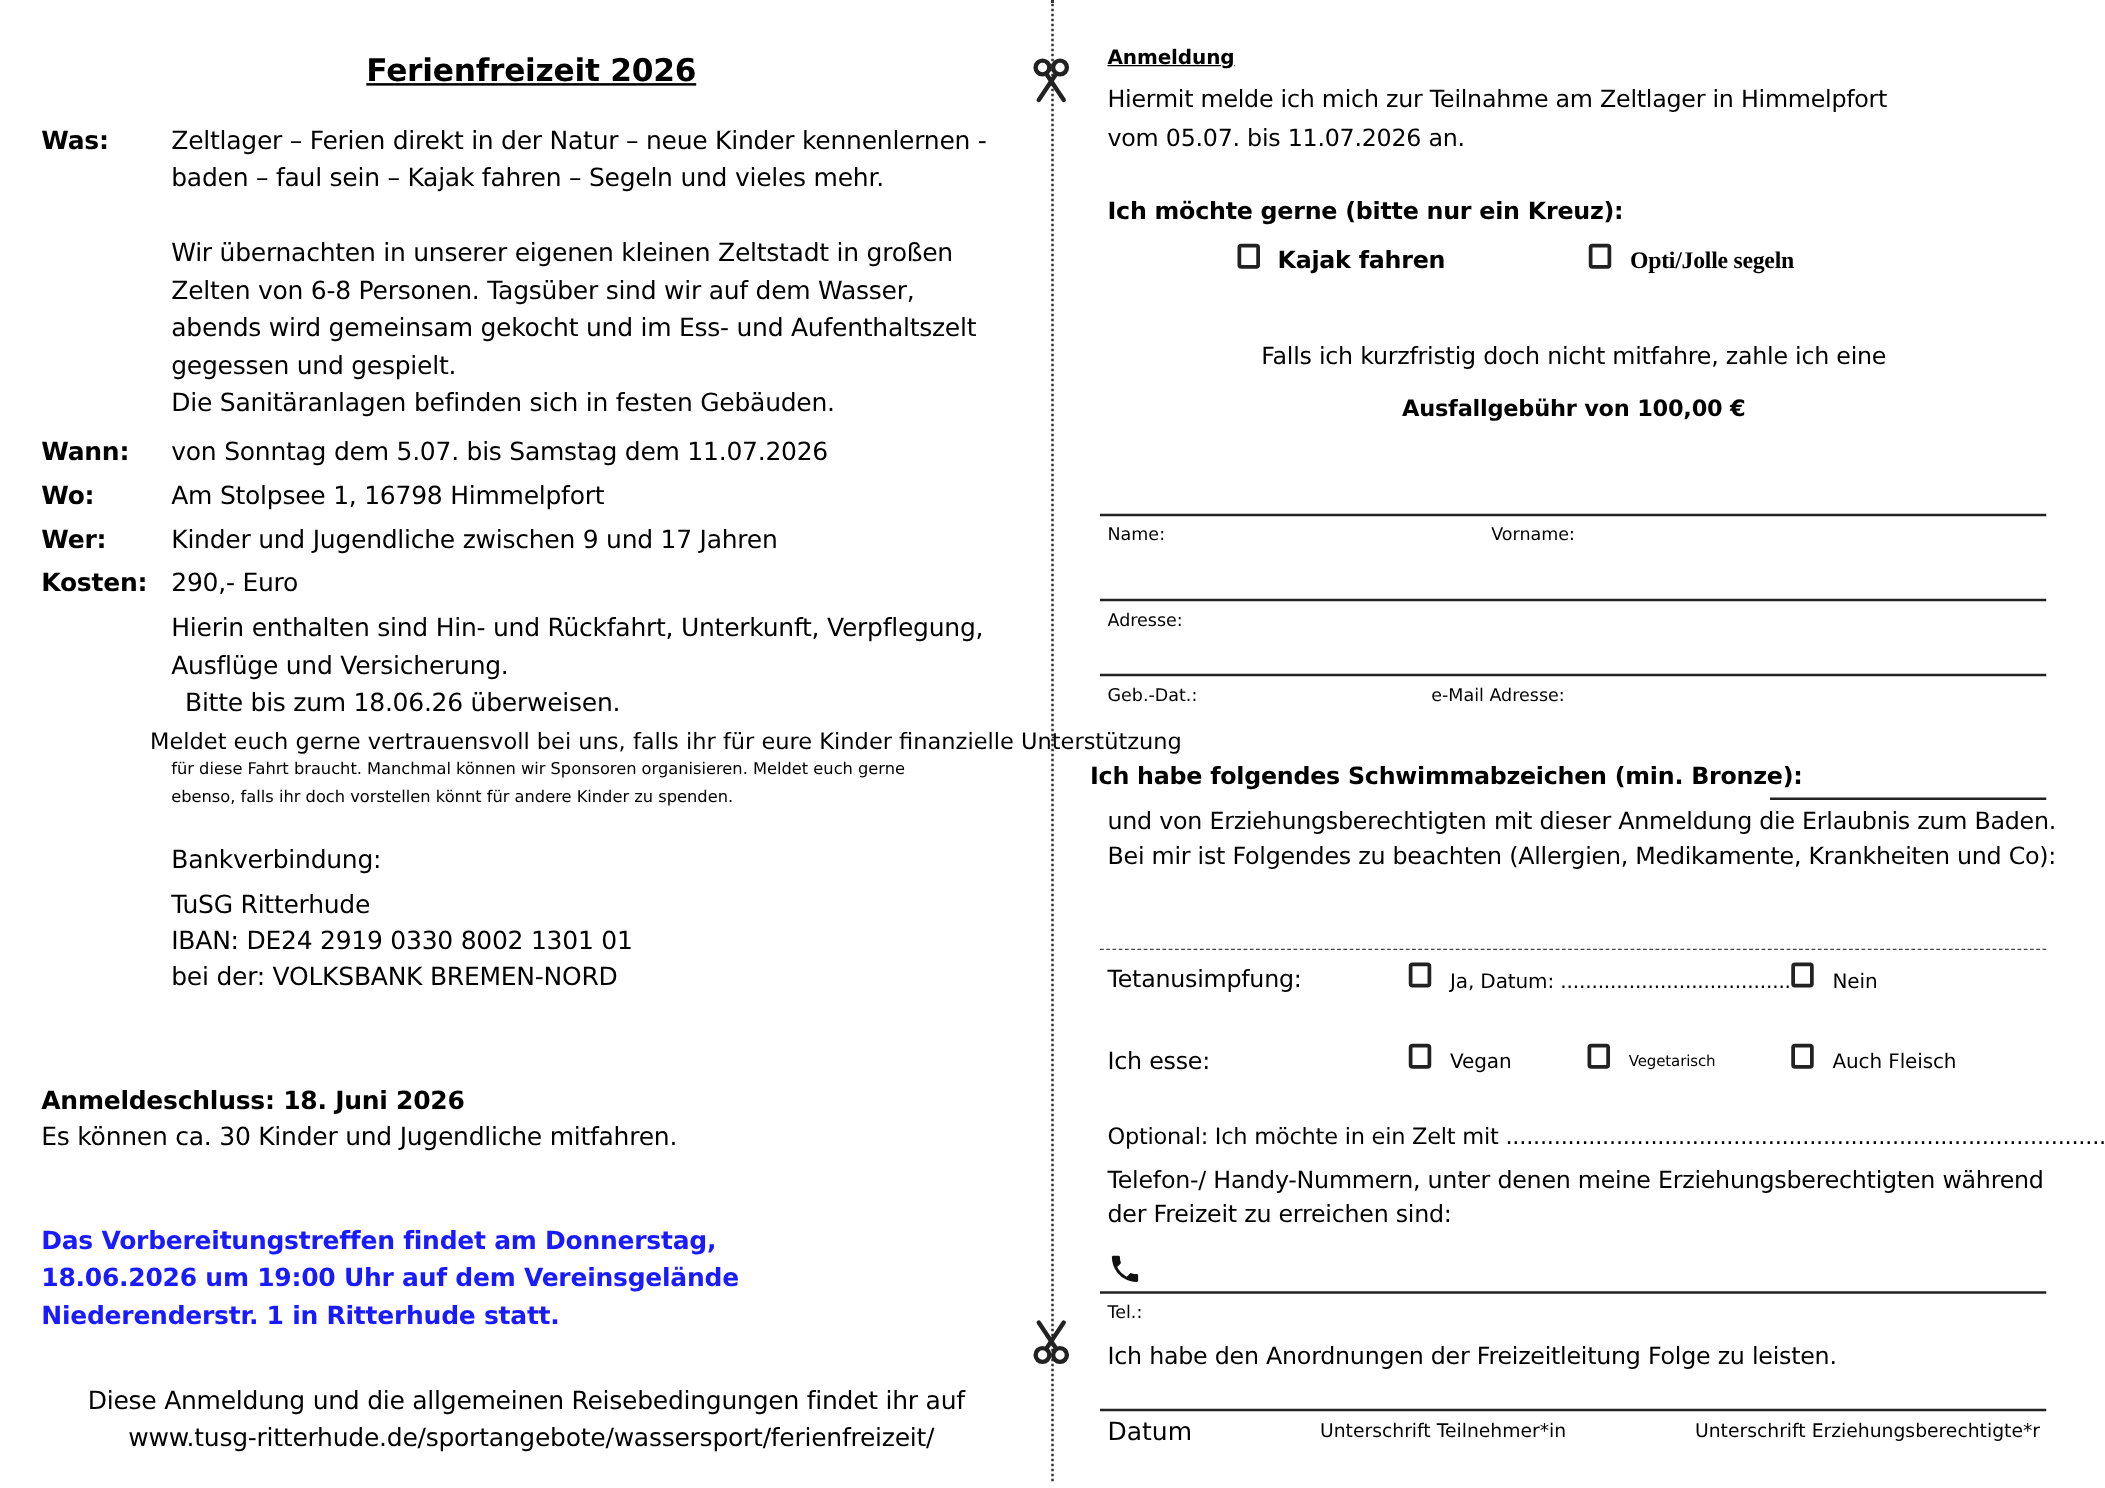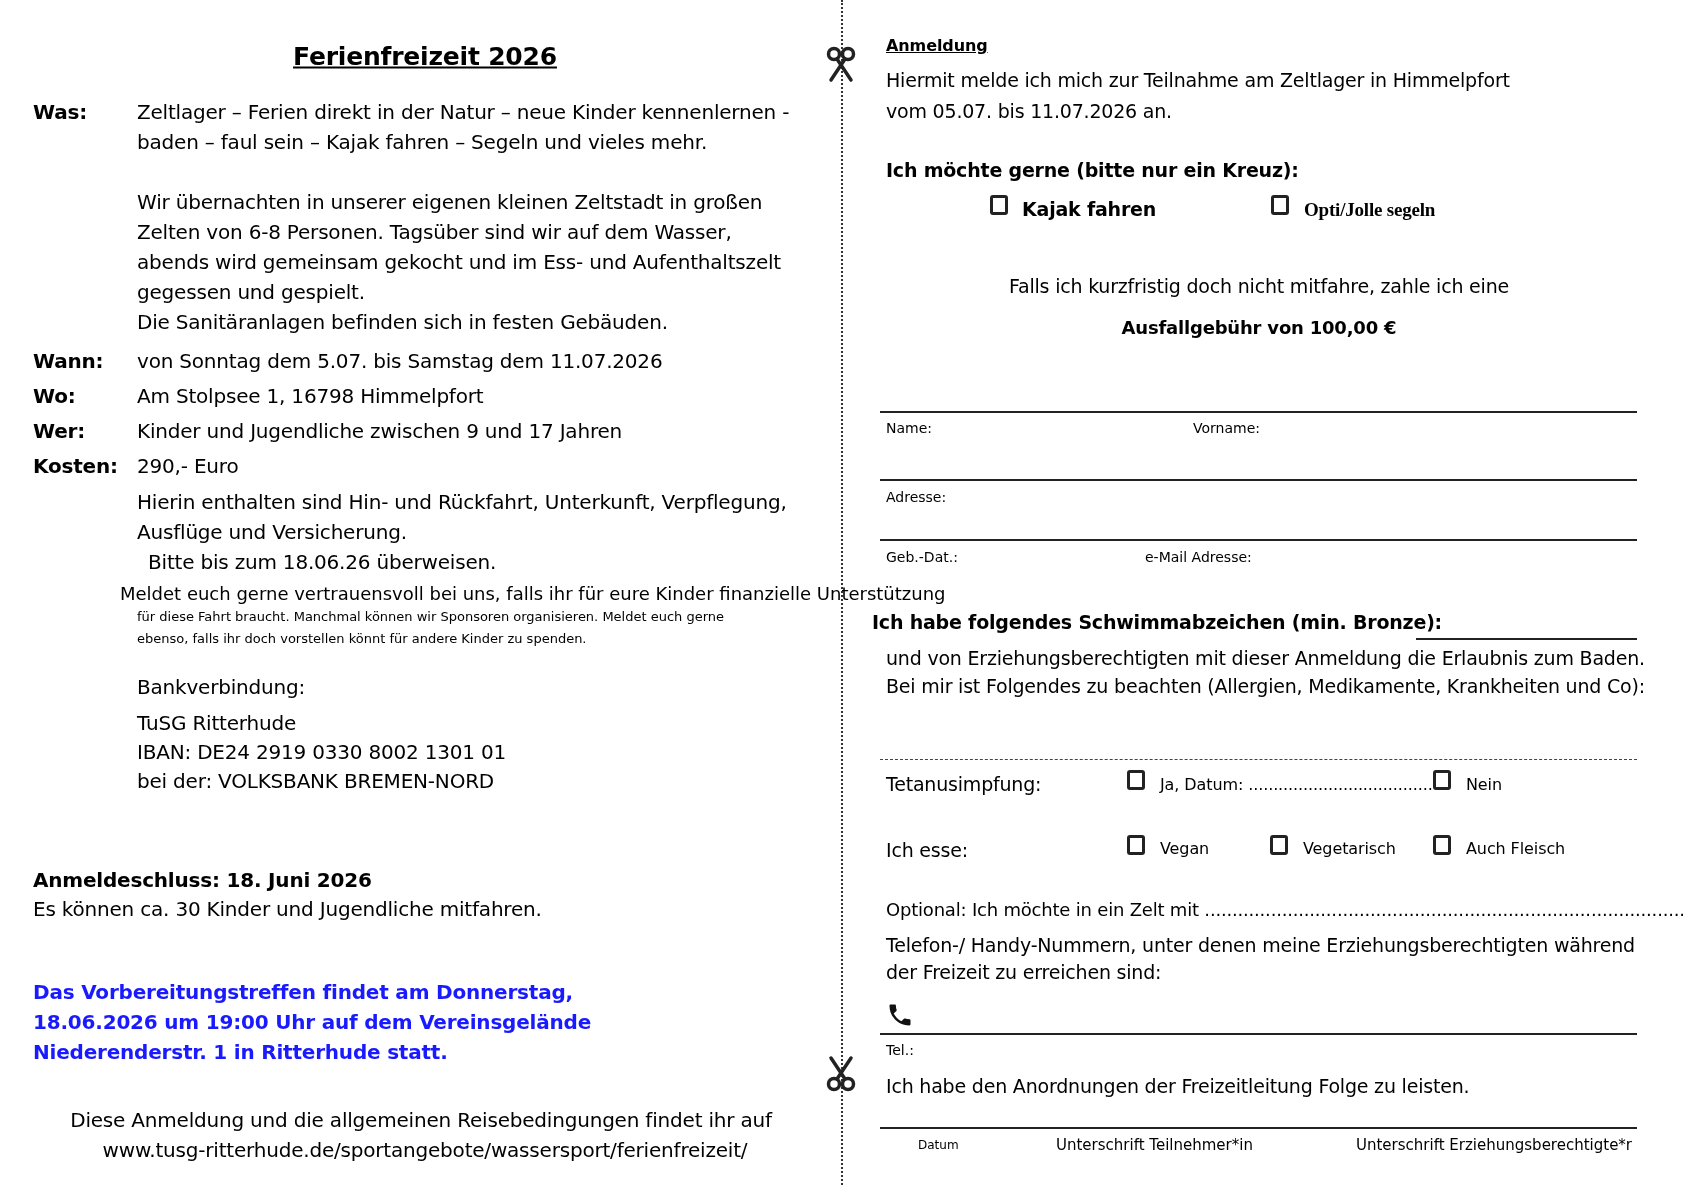--- a/index.html
+++ b/index.html
@@ -115,33 +115,33 @@
 <div class="t f20" style="left:886px;top:784px;">Tetanusimpfung:</div>
 <div class="cb" style="left:1127px;top:770px;"></div>
 <div class="t f15" style="left:1160px;top:785px;font-size:16px;">Ja, Datum: .....................................</div>
 <div class="cb" style="left:1433px;top:770px;"></div>
 <div class="t f15" style="left:1466px;top:785px;font-size:16px;">Nein</div>
 
 <div class="t f20" style="left:886px;top:850px;">Ich esse:</div>
 <div class="cb" style="left:1127px;top:835px;"></div>
 <div class="t f15" style="left:1160px;top:849px;font-size:16px;">Vegan</div>
 <div class="cb" style="left:1270px;top:835px;"></div>
-<div class="t f15" style="left:1303px;top:849px;font-size:16px;">Vegetarisch</div>
+<div class="t f15" style="left:1303px;top:849px;font-size:12px;">Vegetarisch</div>
 <div class="cb" style="left:1433px;top:835px;"></div>
 <div class="t f15" style="left:1466px;top:849px;font-size:16px;">Auch Fleisch</div>
 
 <div class="t f20" style="left:886px;top:910px;font-size:18px;">Optional: Ich möchte in ein Zelt mit ...................................................................................................</div>
 <div class="t f20" style="left:886px;top:945px;">Telefon-/ Handy-Nummern, unter denen meine Erziehungsberechtigten während</div>
 <div class="t f20" style="left:886px;top:972px;">der Freizeit zu erreichen sind:</div>
 
 <svg class="icon" style="left:886px;top:1001px;" width="28" height="28" viewBox="0 0 24 24">
   <path d="M6.6 10.8c1.4 2.8 3.8 5.1 6.6 6.6l2.2-2.2c.3-.3.7-.4 1-.2 1.1.4 2.3.6 3.6.6.6 0 1 .4 1 1V20c0 .6-.4 1-1 1C10.6 21 3 13.4 3 4c0-.6.4-1 1-1h3.5c.6 0 1 .4 1 1 0 1.3.2 2.5.6 3.6.1.3 0 .7-.2 1L6.6 10.8z" fill="#111" transform="rotate(0 12 12)"></path>
 </svg>
 <div style="position:absolute;left:920px;top:1000px;width:717px;height:32px;"></div>
 <div class="hline" style="left:880px;top:1033px;width:757px;"></div>
 <div class="t f14" style="left:886px;top:1050px;">Tel.:</div>
 <div class="t f20" style="left:886px;top:1086px;">Ich habe den Anordnungen der Freizeitleitung Folge zu leisten.</div>
 
 <div style="position:absolute;left:880px;top:1100px;width:757px;height:26px;"></div>
 <div class="hline" style="left:880px;top:1127px;width:757px;"></div>
-<div class="t f14" style="left:886px;top:1145px;font-size:12px;margin-left:32px;">Datum</div>
+<div class="t f14" style="left:886px;top:1145px;font-size:20px;">Datum</div>
 <div class="t f14" style="left:1056px;top:1145px;font-size:15px;">Unterschrift Teilnehmer*in</div>
 <div class="t f14" style="left:1356px;top:1145px;font-size:15px;">Unterschrift Erziehungsberechtigte*r</div>
 
 </body></html>

